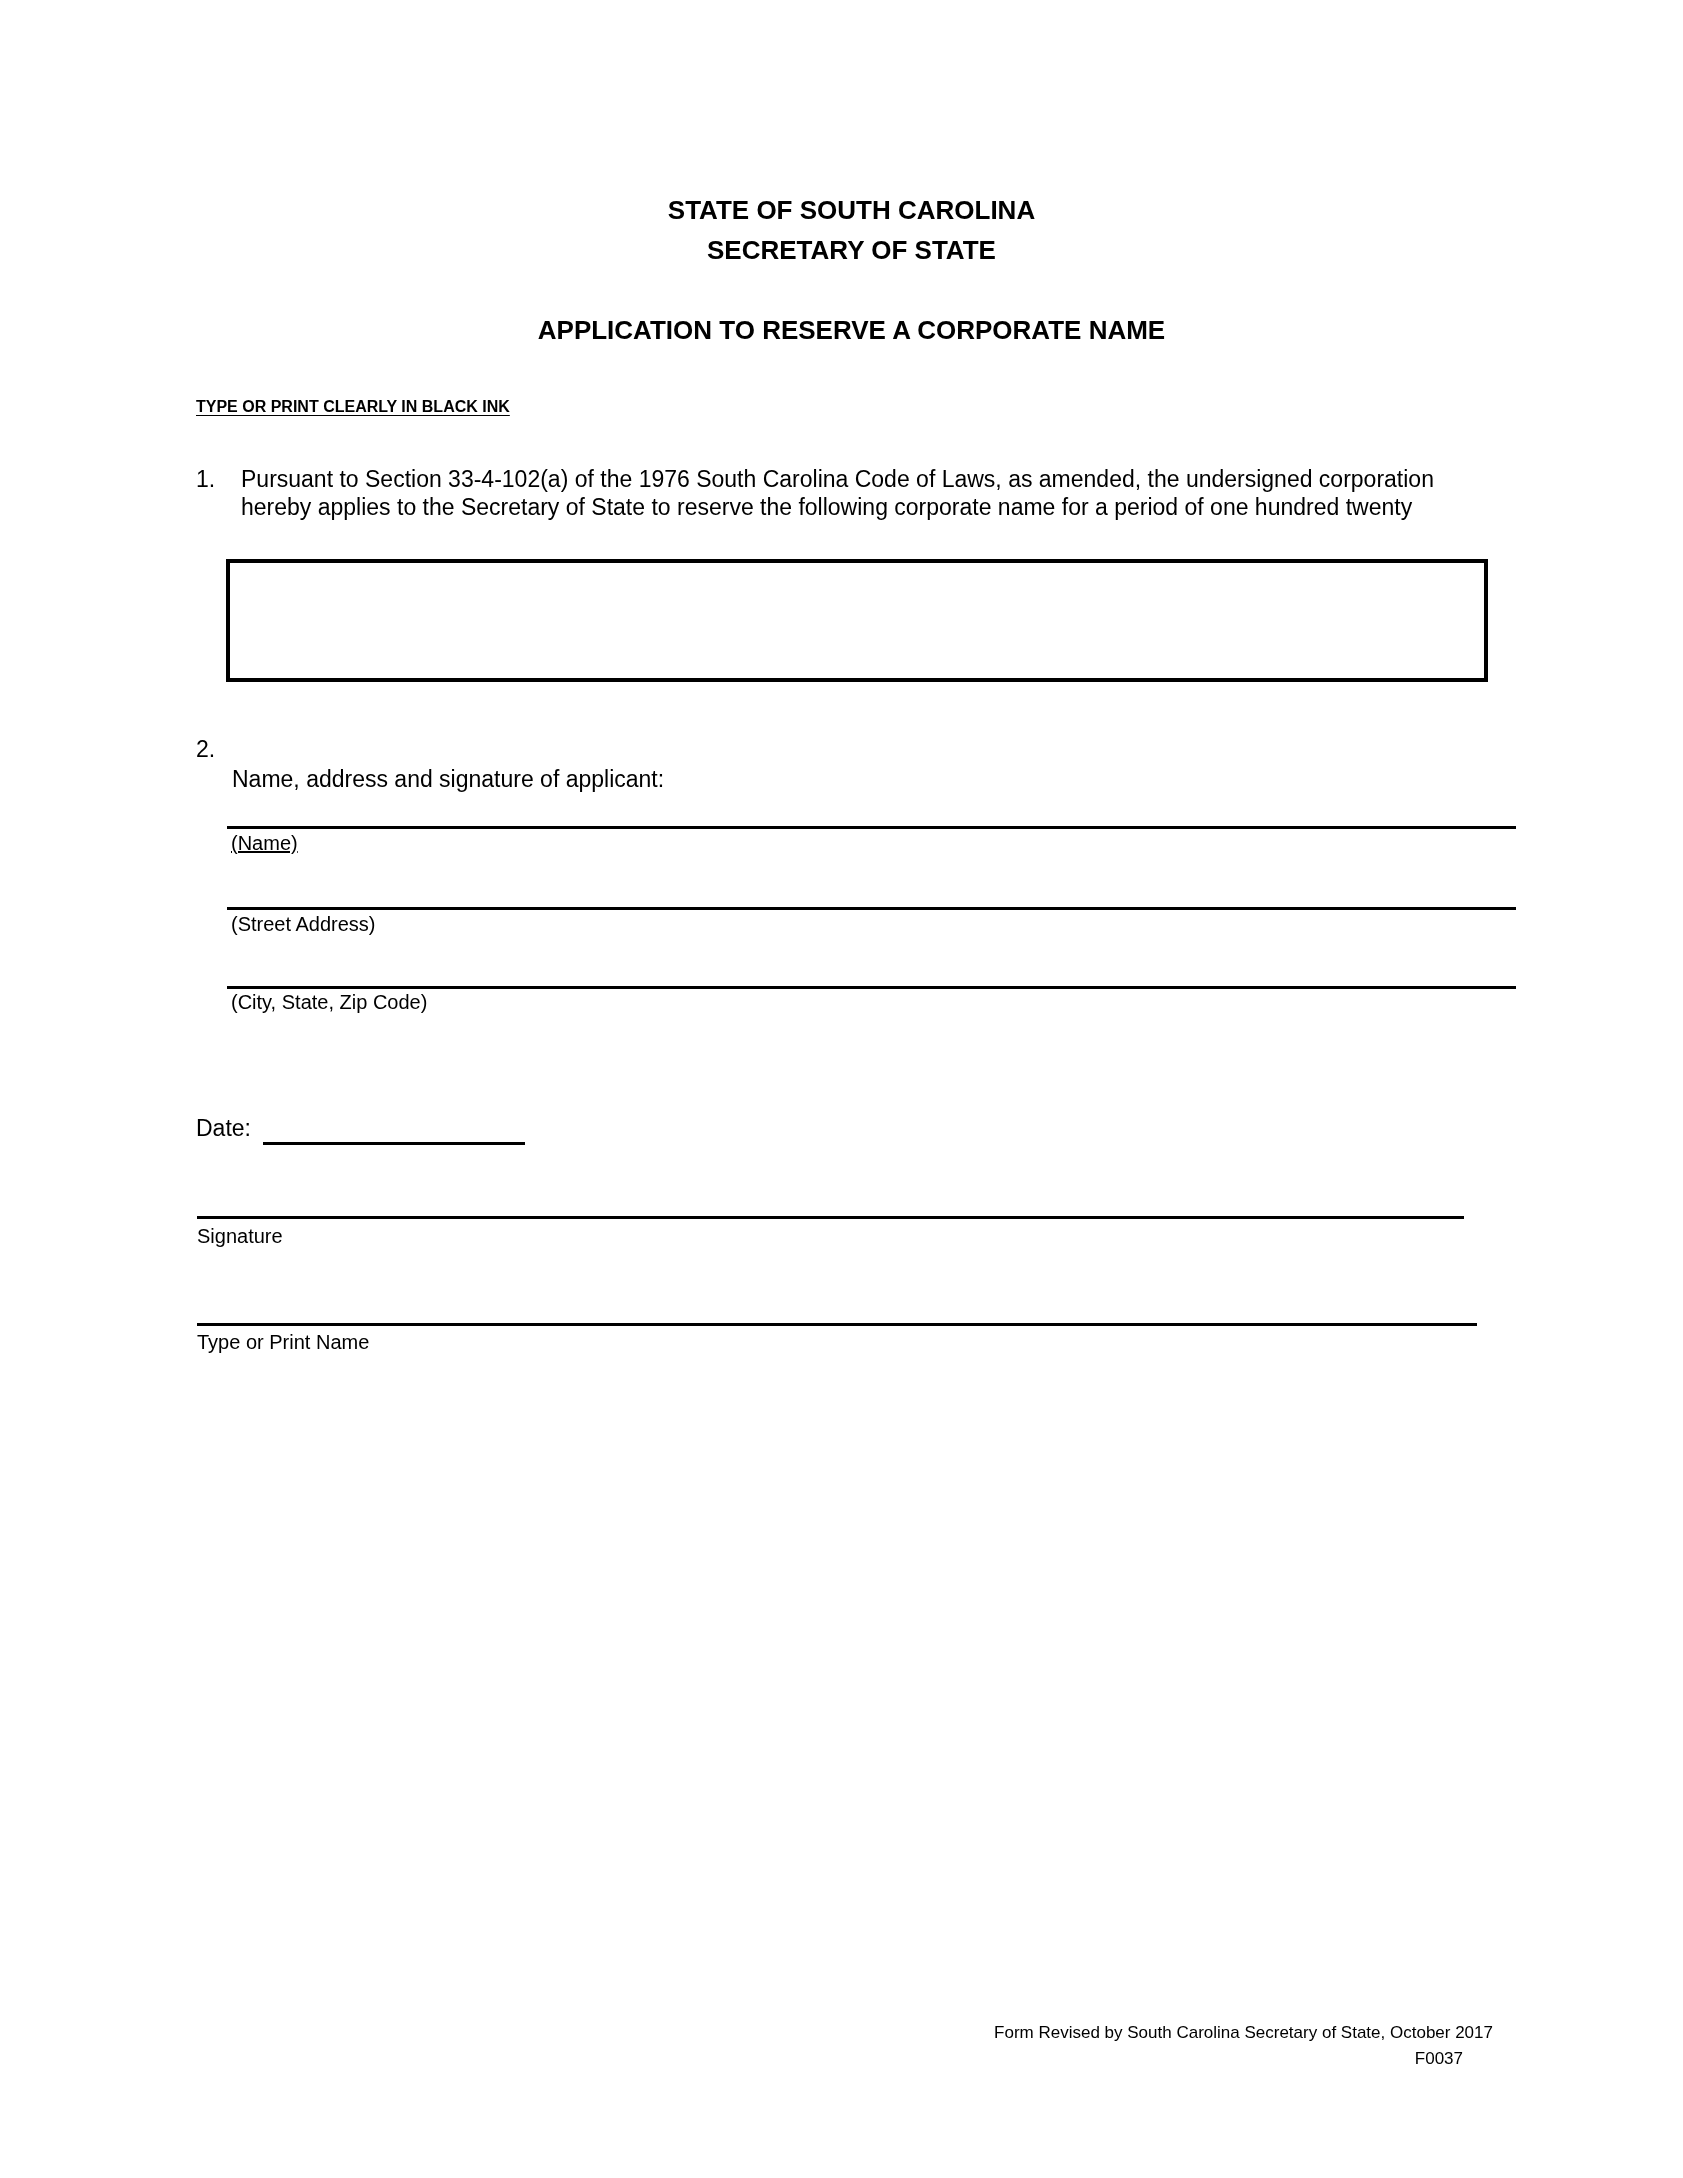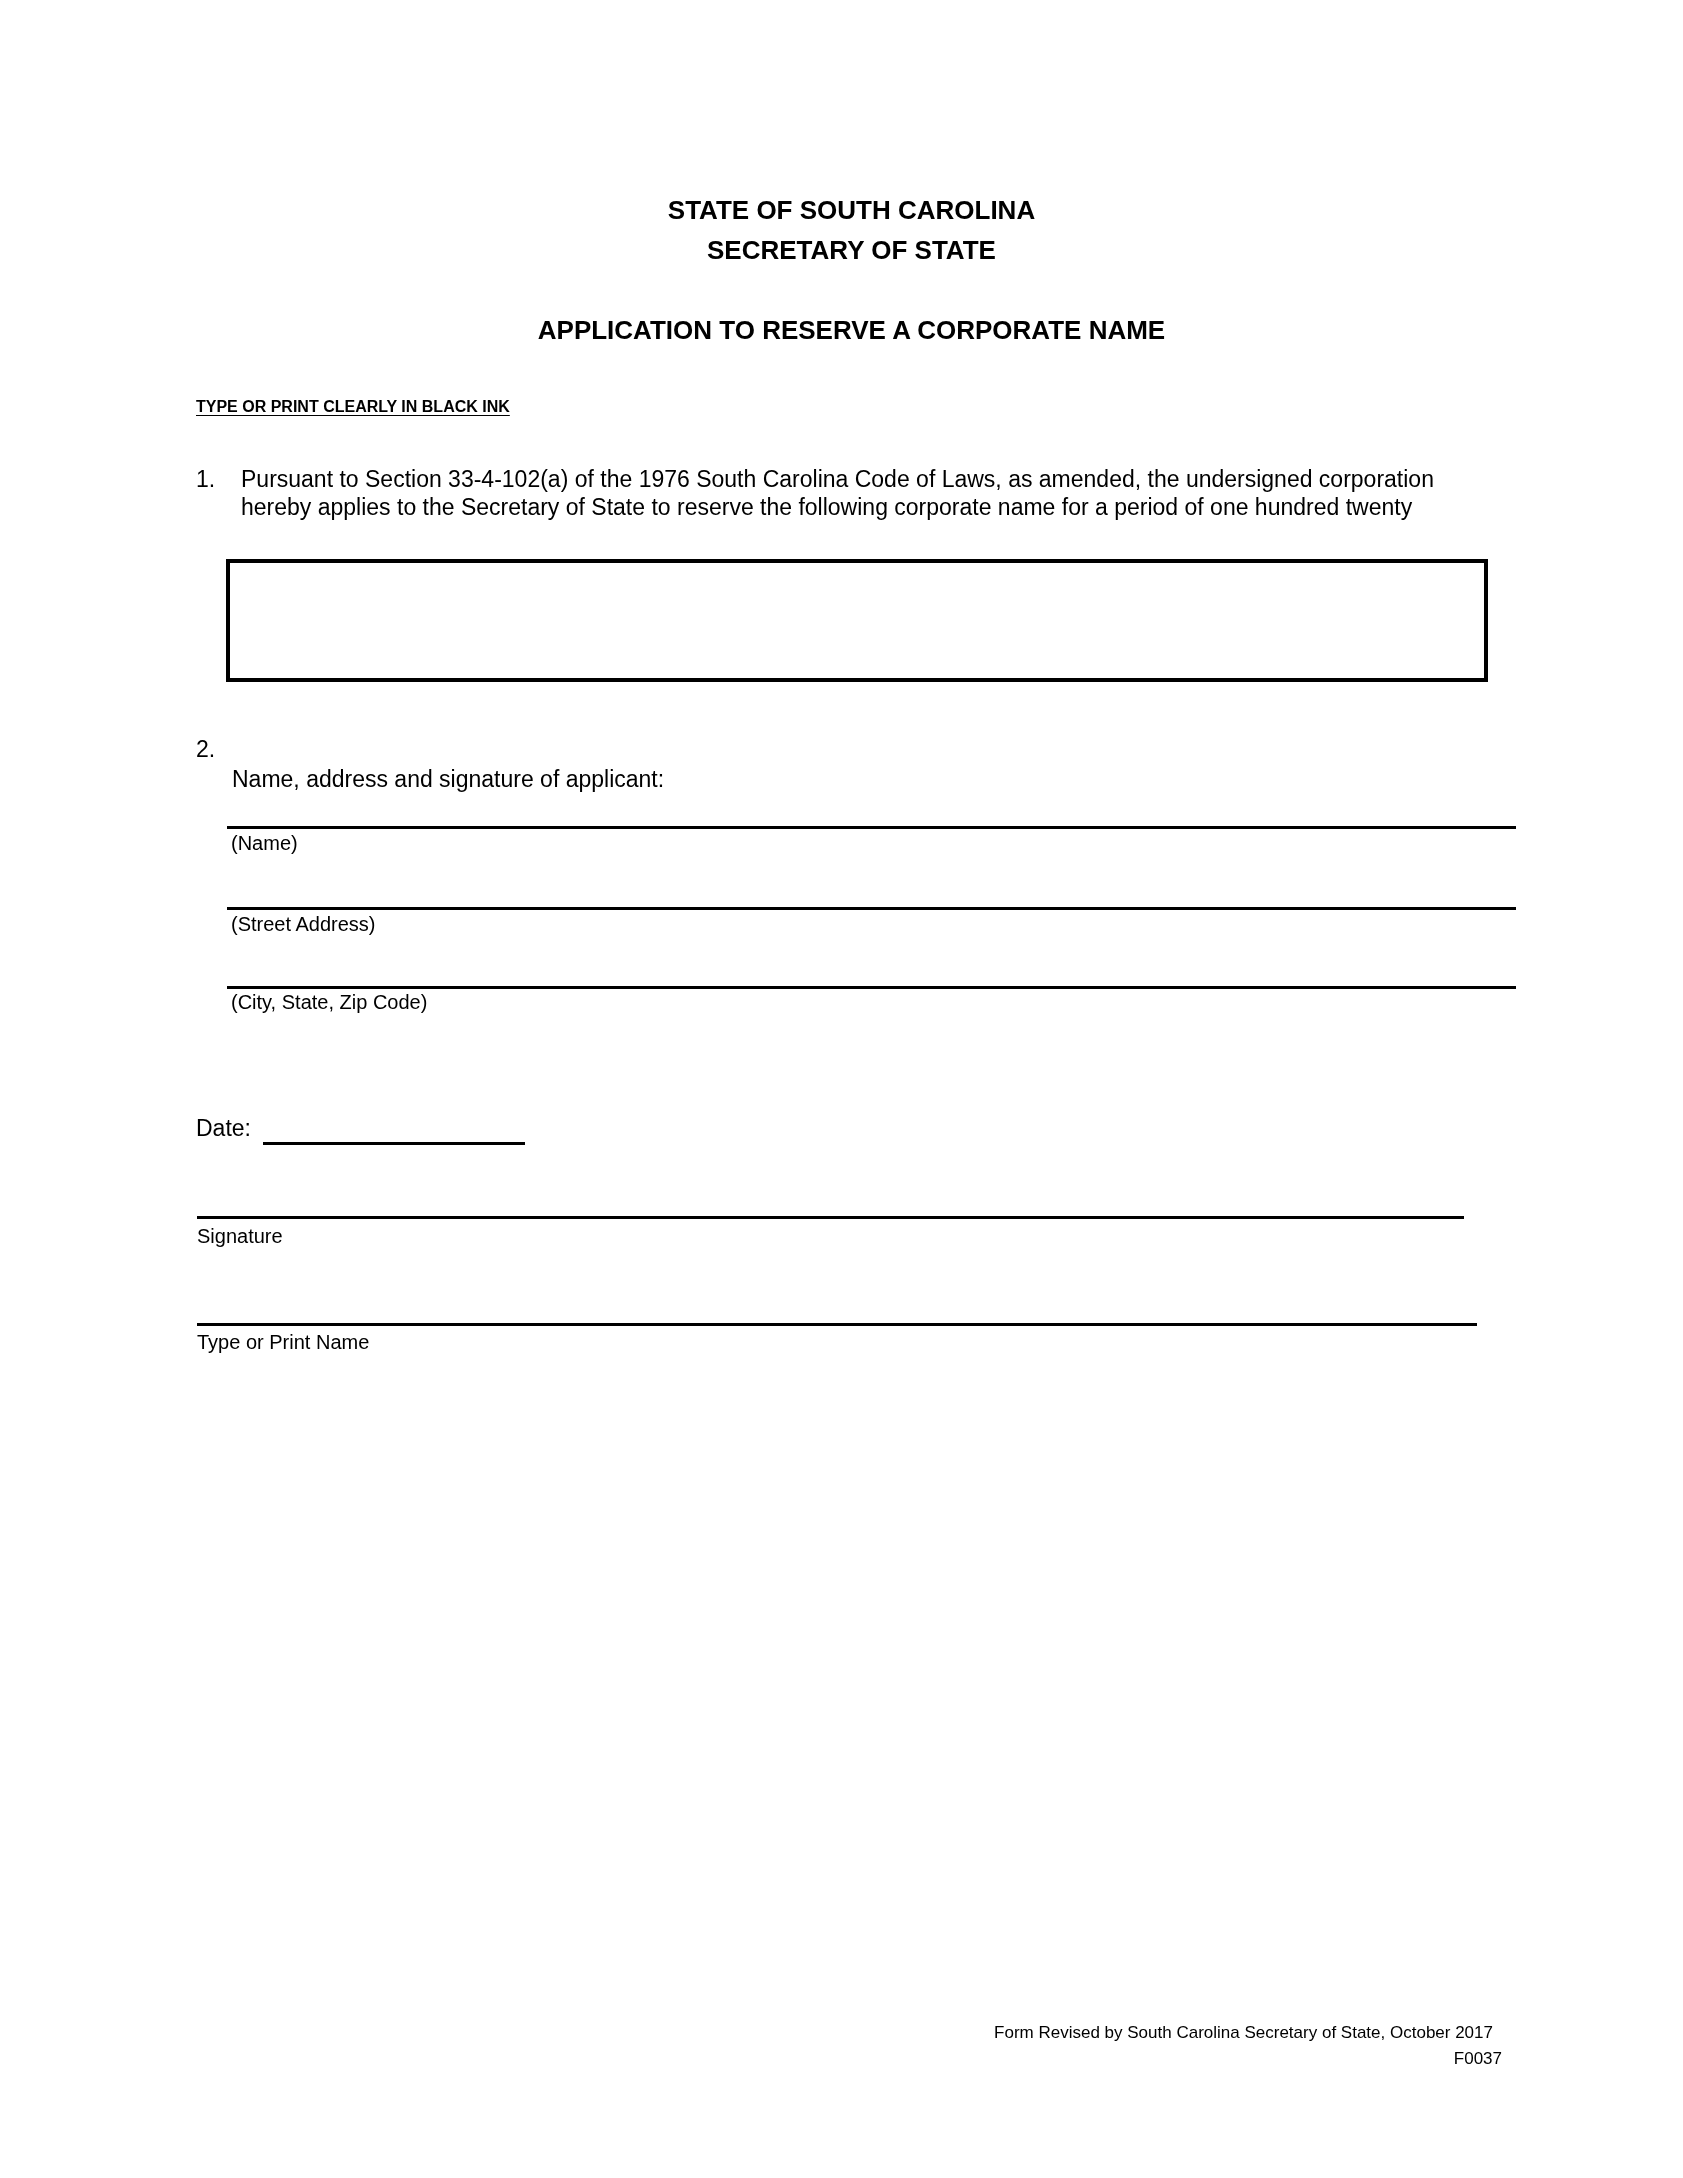--- a/index.html
+++ b/index.html
@@ -42,21 +42,21 @@
 </div>
 <div class="name-box">
   <input class="blank" style="left: 10px; top: 40px; width: 1228px; height: 36px;" value="">
 </div>
 
 <div class="abs body-text num" style="left:196px; top:735px;">2.</div>
 <div class="abs body-text" style="left:232px; top:735px;margin-top:30px;">Name, address and signature of applicant:</div>
 
 <input class="blank" style="left: 230px; top: 792px; width: 1282px; height: 32px;" value="">
 <div class="rule" style="left:227px; top:826px; width:1289px;"></div>
-<div class="abs caption" style="left:231px; top:832px;">(Name)</div>
+<div class="abs caption" style="left:231px; top:832px;text-decoration:underline;">(Name)</div>
 
 <input class="blank" style="left: 230px; top: 873px; width: 1282px; height: 32px;" value="">
 <div class="rule" style="left:227px; top:907px; width:1289px;"></div>
 <div class="abs caption" style="left:231px; top:913px;">(Street Address)</div>
 
 <input class="blank" style="left: 230px; top: 952px; width: 1282px; height: 32px;" value="">
 <div class="rule" style="left:227px; top:986px; width:1289px;"></div>
 <div class="abs caption" style="left:231px; top:991px;">(City, State, Zip Code)</div>
 
 <div class="abs body-text" style="left:196px; top:1114px;">Date:</div>
@@ -65,14 +65,14 @@
 
 <input class="blank" style="left: 198px; top: 1178px; width: 1257px; height: 32px;" value="">
 <div class="rule" style="left:197px; top:1216px; width:1267px;"></div>
 <div class="abs caption" style="left:197px; top:1225px;">Signature</div>
 
 <input class="blank" style="left: 198px; top: 1285px; width: 1272px; height: 32px;" value="">
 <div class="rule" style="left:197px; top:1323px; width:1280px;"></div>
 <div class="abs caption" style="left:197px; top:1331px;">Type or Print Name</div>
 
 <div class="abs footer" style="left:693px; top:2023px; width:800px;">Form Revised by South Carolina Secretary of State, October 2017</div>
-<div class="abs footer" style="left:710px; top:2049px; width:792px;">F0037</div>
+<div class="abs footer" style="left:671px; top:2049px; width:792px;">F0037</div>
 
 
 </body></html>

